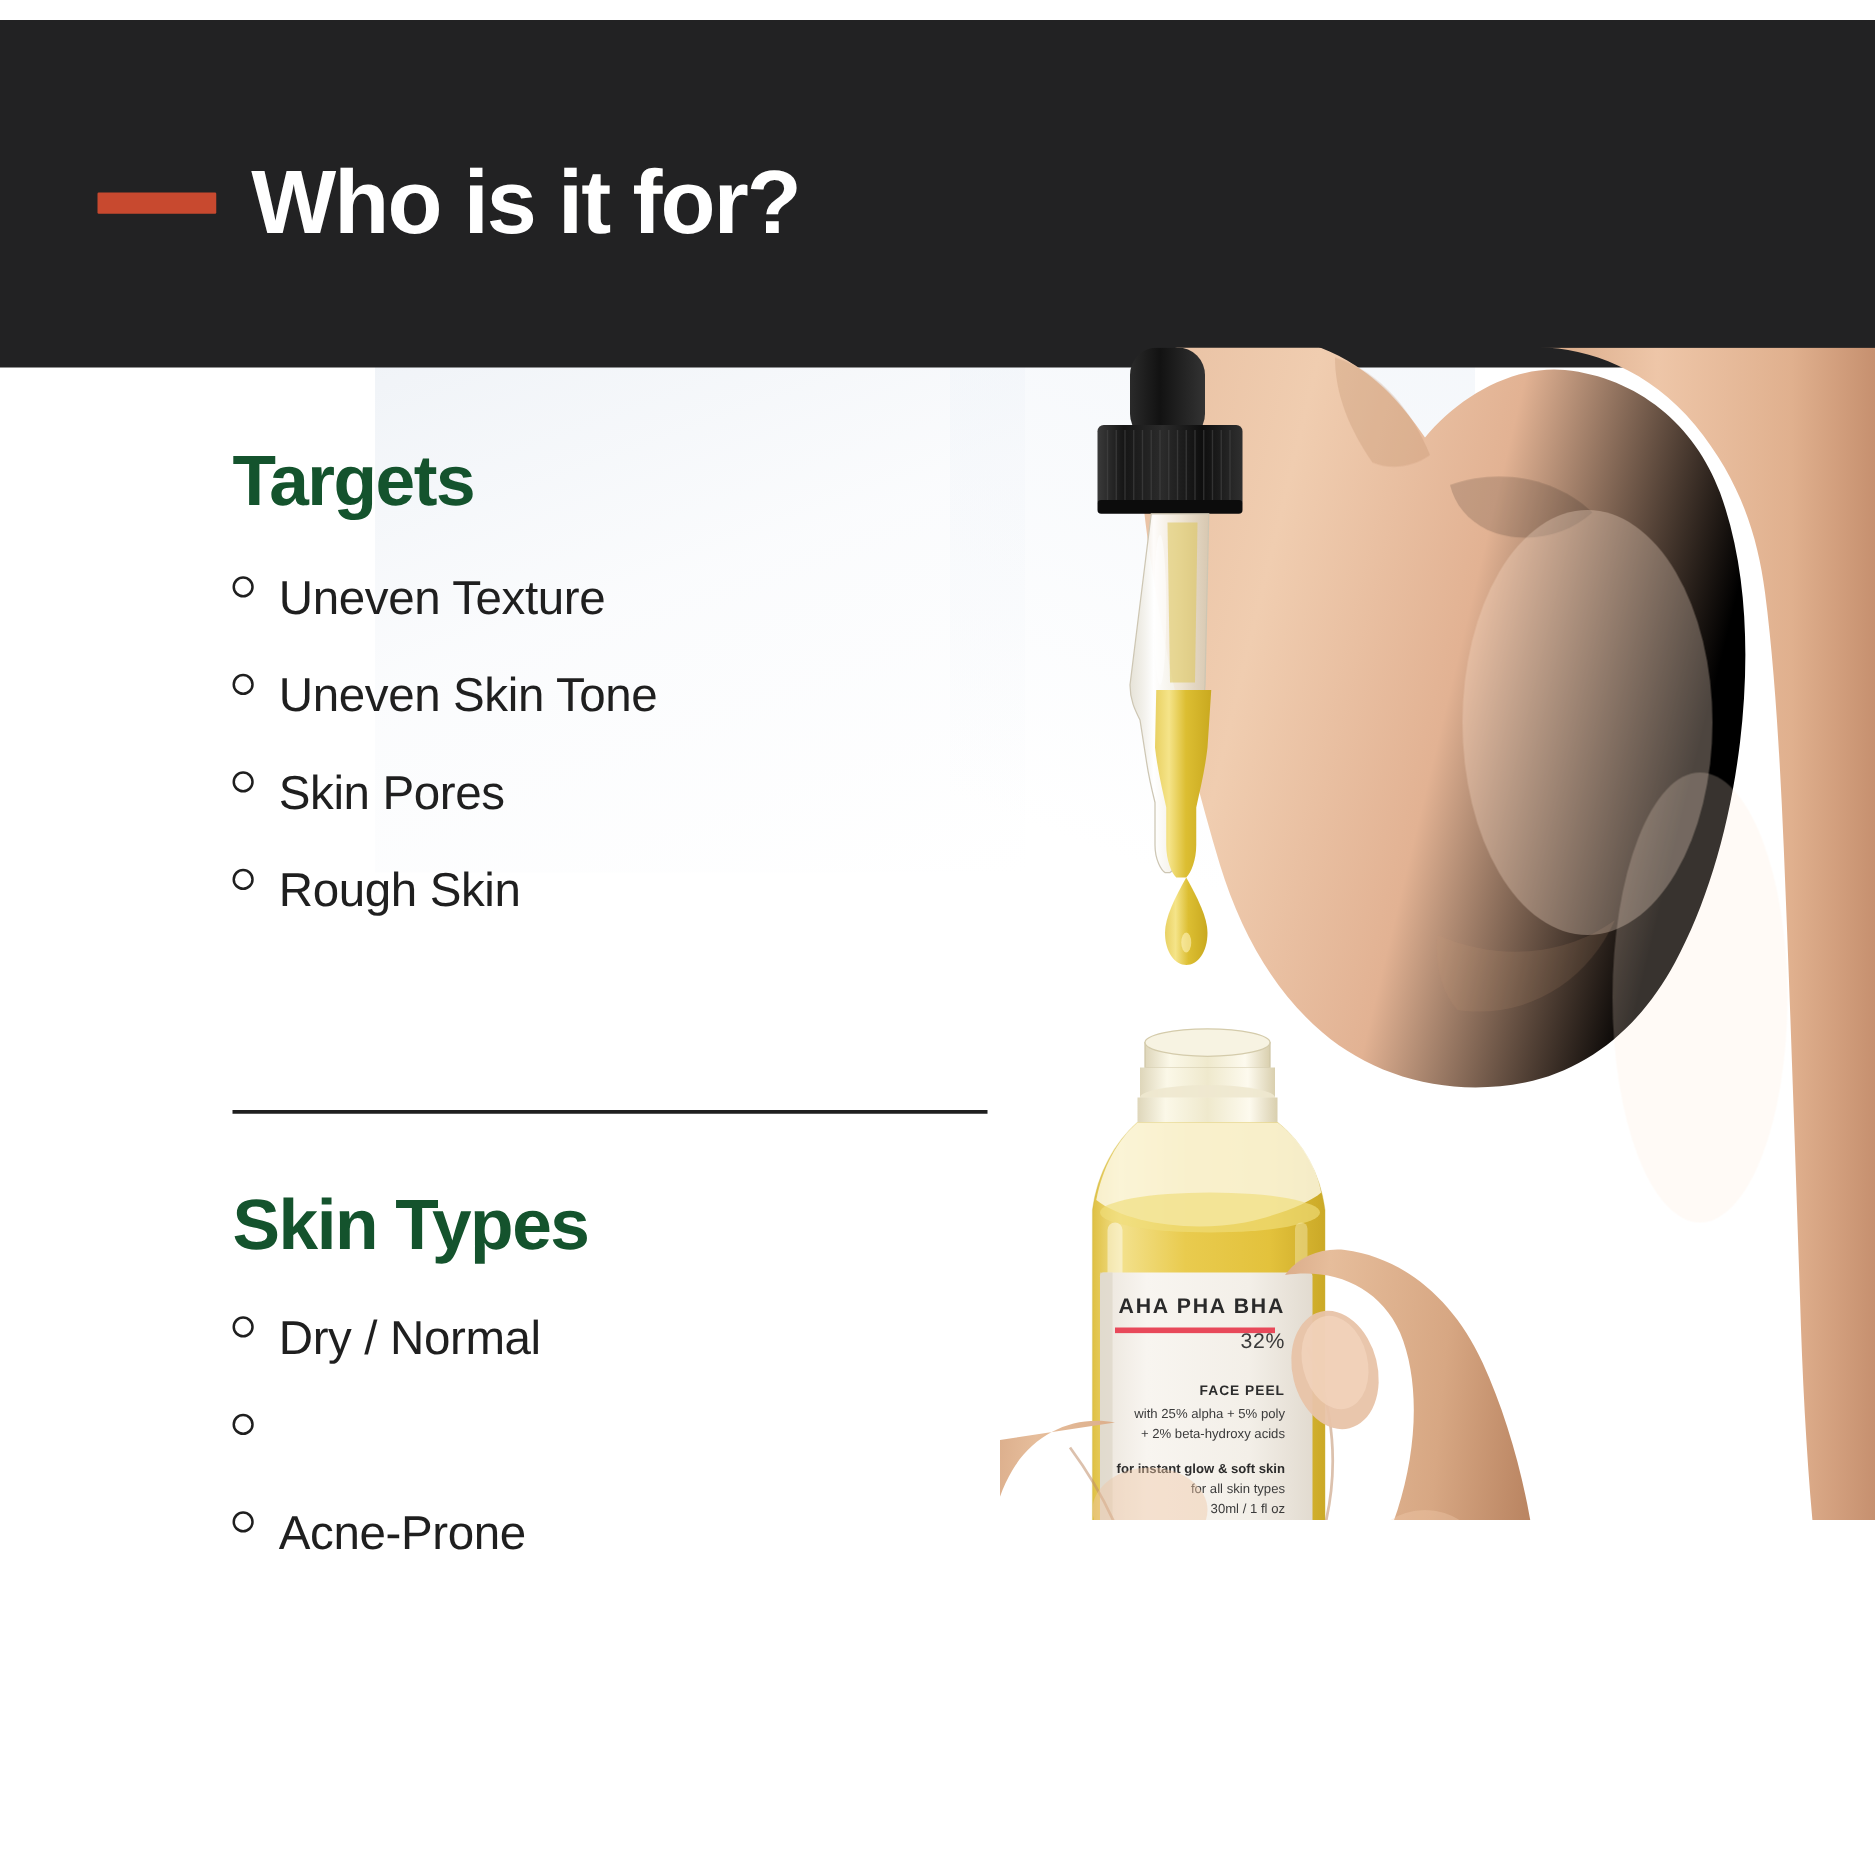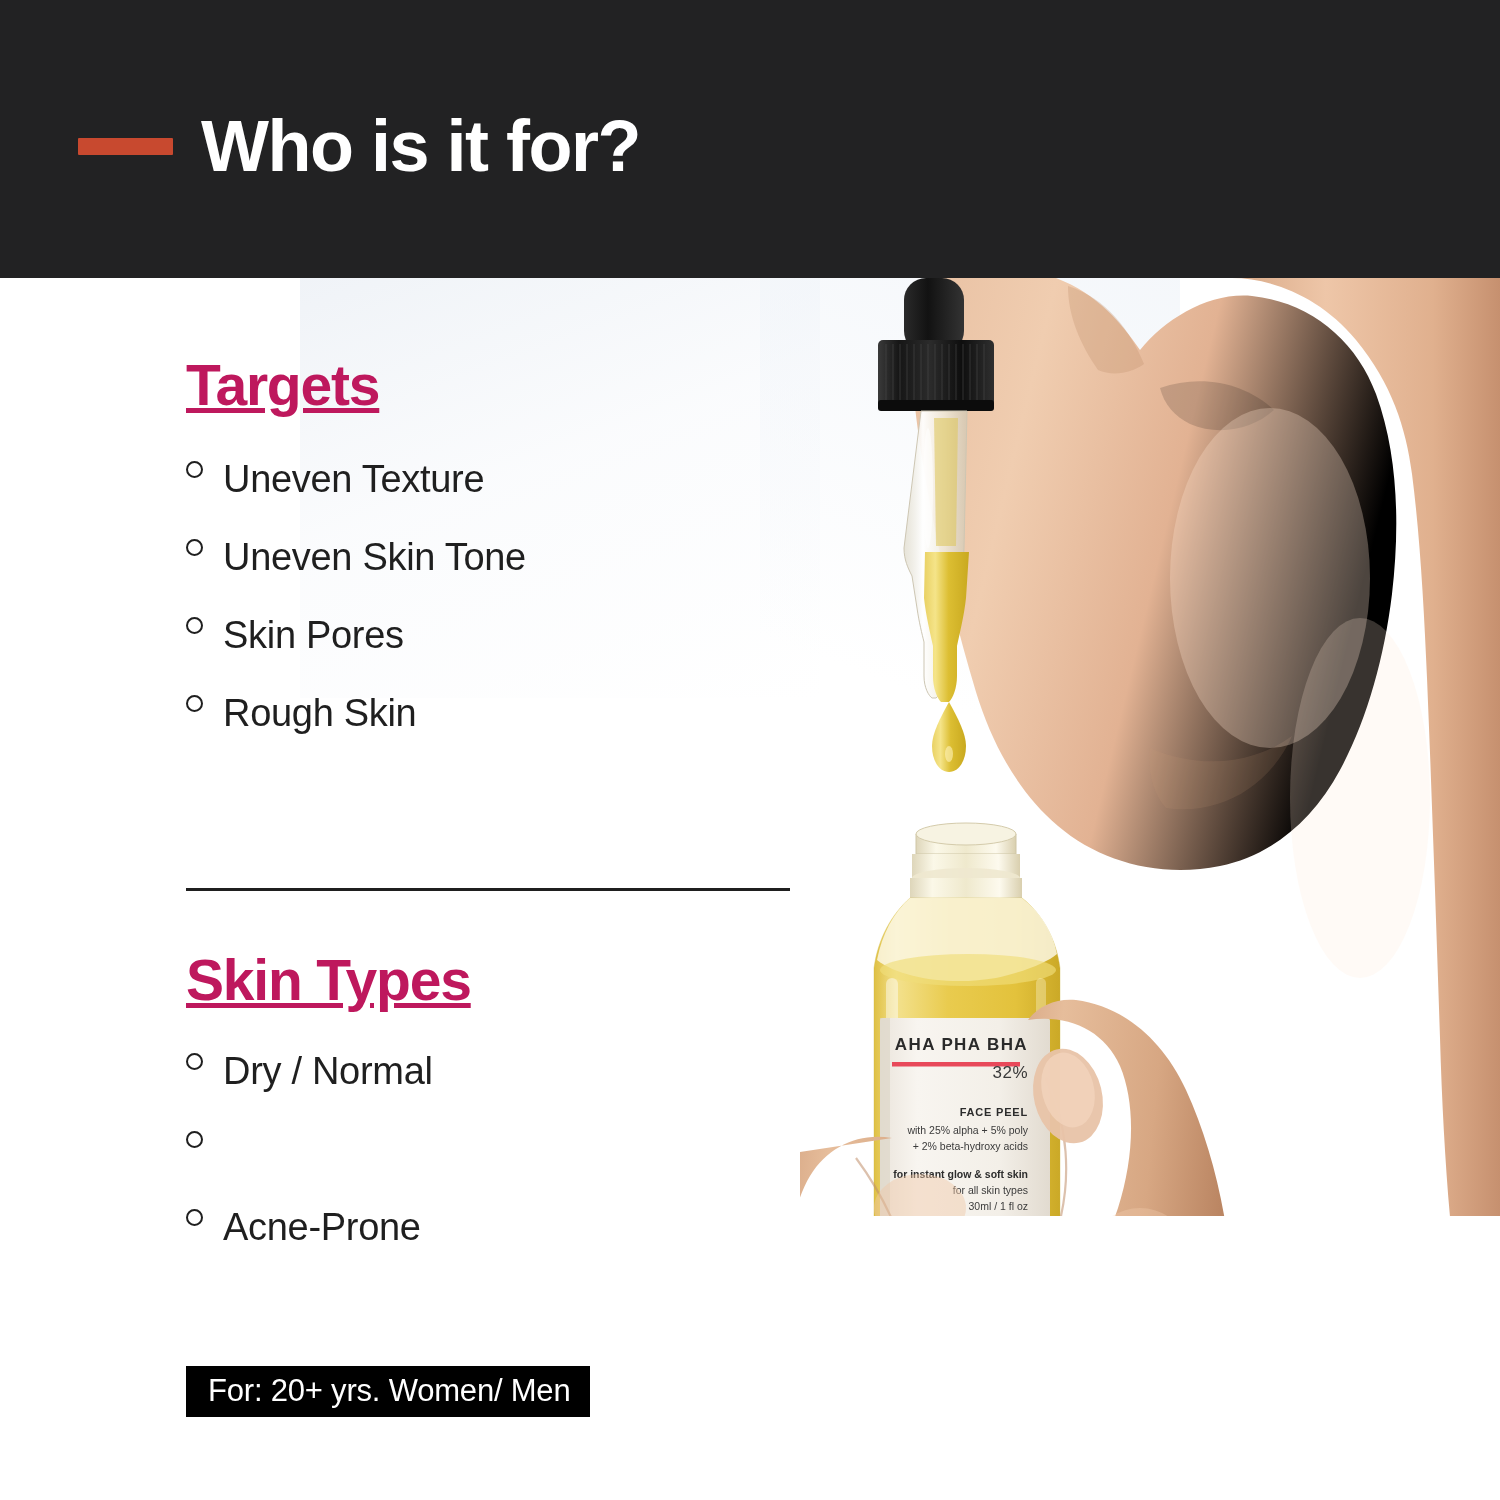--- a/index.html
+++ b/index.html
@@ -20,41 +20,40 @@
     pointer-events:none;
   }
   .tint-panel2{
     position:absolute; left:760px; top:278px; width:420px; height:700px;
     background:linear-gradient(200deg, rgba(240,244,249,.7) 0%, rgba(255,255,255,0) 60%);
     pointer-events:none;
   }
 
   
   .header{
-    position:absolute; left:0; top:0; width:1500px; height:278px;
+    position:absolute; left:0; top:16px; width:1500px; height:278px;
     background:#222223;
     display:flex; align-items:center;
   }
   .header-inner{ display:flex; align-items:center; margin-left:78px; margin-top:14px; }
   .accent-dash{
     width:95px; height:17px; background:#c8492f; margin-right:28px; flex:none;
     border-radius:1px;
   }
   .header-title{
     color:#ffffff; font-size:72px; font-weight:bold; letter-spacing:-1.5px;
     line-height:1; white-space:nowrap;
   }
 
   
   .content{ position:absolute; left:186px; top:278px; width:640px; }
 
   .section-title{
-    font-size:57px; font-weight:bold; color:#be185d; letter-spacing:-1.2px;
+    font-size:57px; font-weight:bold; color:#14532d; letter-spacing:-1.2px;
     line-height:1;
-    text-decoration:underline;
   }
   .sec-targets{ position:absolute; left:0; top:79px; }
   .sec-skintypes{ position:absolute; left:0; top:674px; }
 
   ul.bullets{ list-style:none; position:absolute; left:0; }
   ul.targets-list{ top:183px; }
   ul.skin-list{ top:775px; }
 
   ul.bullets li{
     display:flex; align-items:flex-start;
@@ -136,21 +135,20 @@
       </li>
       <li>
         <span class="bullet-mark"></span>
         <span class="bullet-label">Acne-Prone</span>
       </li>
     </ul>
   </div>
 
   <div class="divider"></div>
 
-  <div class="age-badge">For: 20+ yrs. Women/ Men</div>
 
   <div class="photo">
     <svg width="700" height="1222" viewBox="0 0 700 1222" xmlns="http://www.w3.org/2000/svg">
       <defs>
         <linearGradient id="skinTop" x1="0" y1="0" x2="1" y2="0.3">
           <stop offset="0%" stop-color="#e8c0a2"></stop>
           <stop offset="28%" stop-color="#f0cdb0"></stop>
           <stop offset="60%" stop-color="#e2b293"></stop>
           <stop offset="100%" stop-color="#c89madd"></stop>
         </linearGradient>

